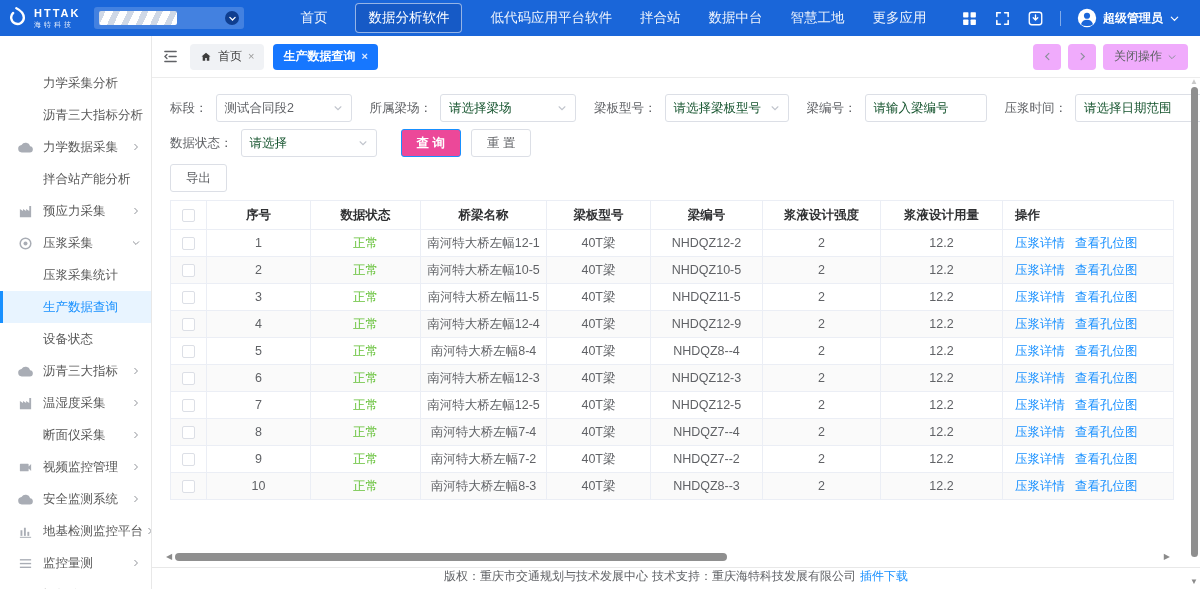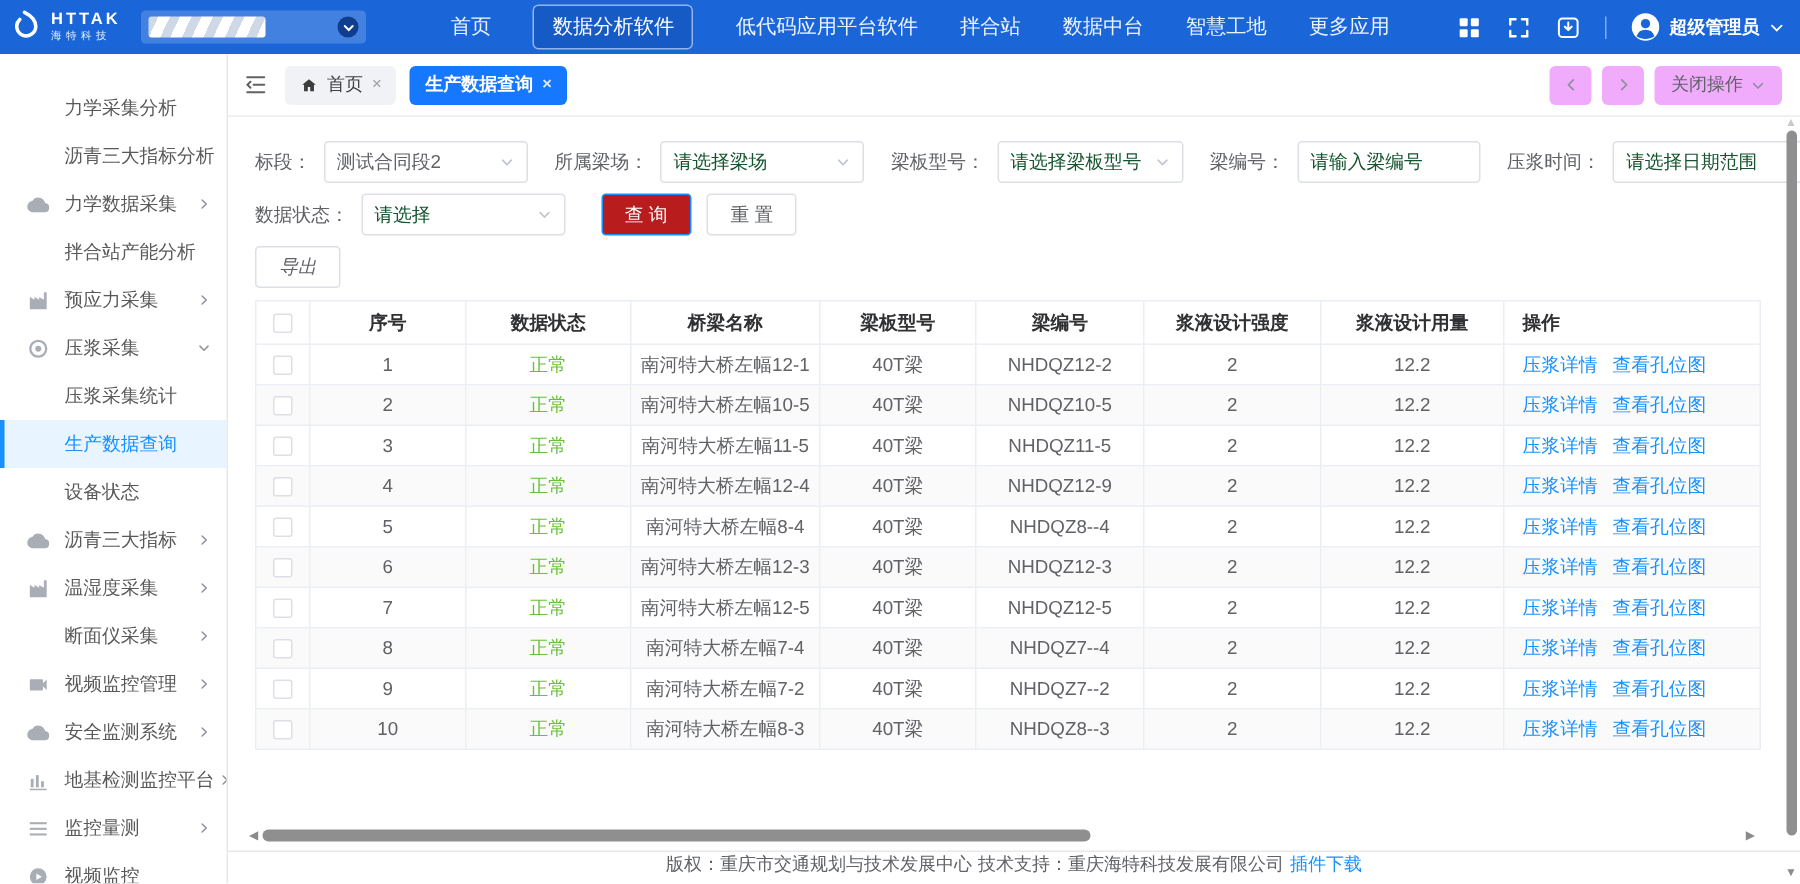--- a/index.html
+++ b/index.html
@@ -1,21 +1,21 @@
 <!DOCTYPE html>
 <html><head>
 <meta charset="utf-8">
 <style>
   * { margin:0; padding:0; box-sizing:border-box; }
   html,body { width:1200px; height:589px; overflow:hidden; background:#fff;
     font-family:"Liberation Sans","DejaVu Sans",sans-serif; }
 
   
   .navbar { height:36px; background:#1a66d9; display:flex; align-items:center;
-    padding:0 10px 0 10px; color:#fff; }
+    padding:0 20px 0 10px; color:#fff; }
   .logo { display:flex; align-items:center; gap:5px; }
   .logo-txt { display:flex; flex-direction:column; line-height:1; }
   .logo-title { font-size:11px; font-weight:bold; letter-spacing:2px; }
   .logo-sub { font-size:7px; letter-spacing:3px; margin-top:2px; opacity:.9; }
   .nav-search { margin-left:14px; width:150px; height:22px; border-radius:3px;
     background:rgba(255,255,255,.18); display:flex; align-items:center; padding:0 5px; }
   .stripes { width:78px; height:14px; border-radius:2px;
     background:repeating-linear-gradient(115deg,#cfd8e6 0 6px,#ffffff 6px 13px); }
   .search-go { margin-left:auto; width:14px; height:14px; border-radius:50%;
     background:#0f3e8f; display:flex; align-items:center; justify-content:center; }
@@ -24,21 +24,21 @@
   .nav-item.active { border:1px solid rgba(255,255,255,.55); background:rgba(10,50,130,.22);
     border-radius:4px; padding:5px 12px; color:#fff; }
   .nav-right { margin-left:auto; display:flex; align-items:center; gap:16px; }
   .nav-ico { display:flex; cursor:pointer; }
   .nav-divider { width:1px; height:15px; background:rgba(255,255,255,.45); }
   .user { display:flex; align-items:center; gap:6px; cursor:pointer; }
   .user-name { font-size:12px; font-weight:bold; }
 
   
   .app-body { display:flex; height:553px; }
-  .sidebar { width:152px; border-right:1px solid #e8e8e8; padding-top:20px;
+  .sidebar { width:152px; border-right:1px solid #e8e8e8; padding-top:31px;
     overflow:hidden; flex:none; background:#fff; }
   .side-item { height:32px; display:flex; align-items:center; padding:0 10px 0 18px;
     font-size:12.5px; color:#595959; cursor:pointer; position:relative; white-space:nowrap; }
   .side-icon { width:25px; display:flex; align-items:center; flex:none; }
   .side-label { flex:1; }
   .side-arrow { width:12px; display:flex; justify-content:flex-end; flex:none; }
   .side-item.active { background:#e8f4ff; color:#1890ff; }
   .side-item.active::before { content:""; position:absolute; left:0; top:0; bottom:0;
     width:3px; background:#1890ff; }
 
@@ -63,21 +63,21 @@
   .content { flex:1; position:relative; padding:16px 26px 0 18px; }
   .filter-row { display:flex; align-items:center; margin-bottom:7px; }
   .field { display:flex; align-items:center; margin-right:18px; }
   .f-label { font-size:12.5px; color:#606266; margin-right:8px; white-space:nowrap; }
   .box { height:28px; border:1px solid #dcdfe6; border-radius:3px; background:#fff;
     display:flex; align-items:center; padding:0 8px; font-size:12.5px; color:#606266; cursor:pointer; }
   .box .ph { color:#14532d; }
   .box .grow { flex:1; }
   .btn { height:28px; border-radius:3px; font-size:12.5px; display:flex; align-items:center;
     justify-content:center; cursor:pointer; padding:0 15px; }
-  .btn-primary { background:#b91c1c; color:#fff; border:1px solid #1890ff; margin-left:6px; }
+  .btn-primary { background:#ec4899; color:#fff; border:1px solid #1890ff; margin-left:6px;font-weight:bold; }
   .btn-plain { background:#fff; color:#606266; border:1px solid #dcdfe6; margin-left:10px; }
   .export-row { margin:6px 0 8px; }
   .btn-export { display:inline-flex; }
 
   
   table { border-collapse:collapse; width:100%; table-layout:fixed; }
   th,td { border:1px solid #ebeef5; font-size:12.5px; text-align:center; padding:0 4px;
     overflow:hidden; white-space:nowrap; }
   th { height:29px; color:#303133; font-weight:bold; background:#fff; }
   td { height:27px; color:#606266; }
@@ -447,21 +447,21 @@
             <svg viewBox="0 0 24 24" width="10" height="10">
                 <path d="M5 9l7 7 7-7" fill="none" stroke="#c0c4cc" stroke-width="2.6" stroke-linecap="round"></path>
               </svg>
           </div>
         </div>
         <div class="btn btn-primary">查 询</div>
         <div class="btn btn-plain">重 置</div>
       </div>
 
       <div class="export-row">
-        <div class="btn btn-plain btn-export" style="margin-left:0;font-style:italic;">导出</div>
+        <div class="btn btn-plain btn-export" style="margin-left:0;">导出</div>
       </div>
 
       <table>
         <colgroup>
           <col style="width:36px">
             <col style="width:104px">
             <col style="width:110px">
             <col style="width:126px">
           <col style="width:104px">
             <col style="width:112px">

